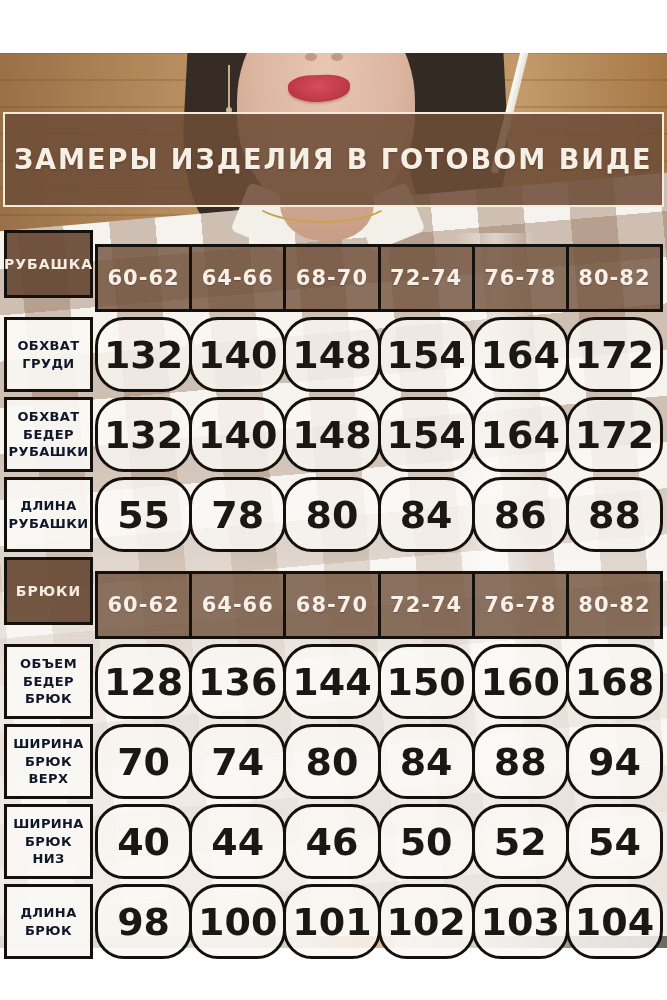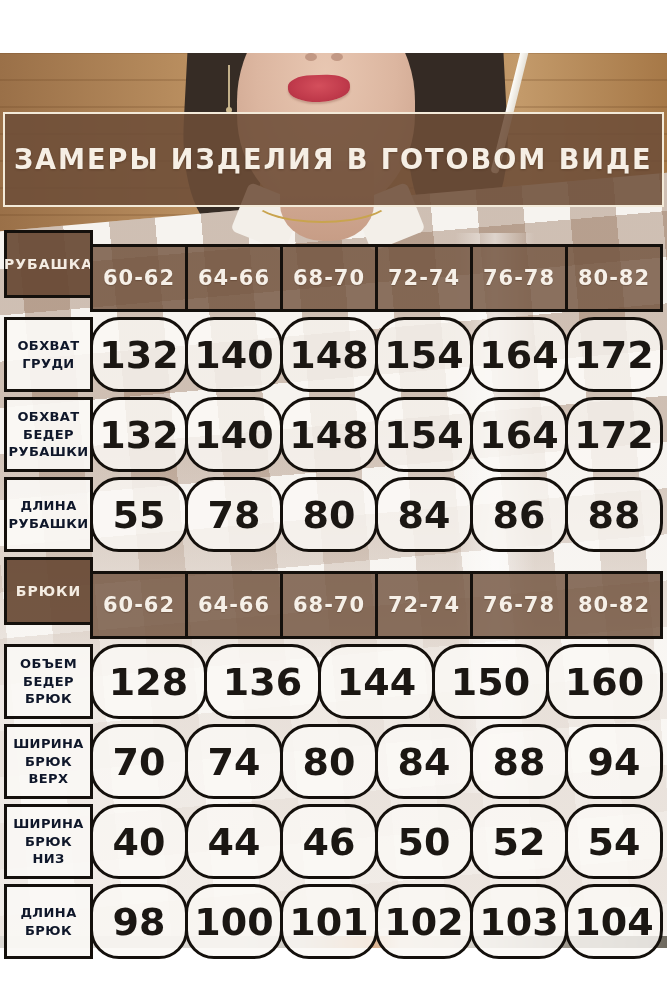--- a/index.html
+++ b/index.html
@@ -52,21 +52,21 @@
   .banner{position:absolute;left:3px;right:3px;top:112px;height:95px;z-index:10;
     background:rgba(109,77,56,0.88);border:2px solid #f3ead9;box-sizing:border-box;
     display:flex;align-items:center;justify-content:flex-end;}
   .banner span{color:#f6efe5;font-size:28px;font-weight:bold;letter-spacing:2px;white-space:nowrap;
     transform:scaleX(0.97);text-shadow:0 1px 2px rgba(55,32,18,0.35);}
   
   .size-table{position:absolute;left:4px;right:4px;top:230px;z-index:10;}
   .t-row{display:flex;margin-bottom:5px;}
   .cell{box-sizing:border-box;border:3px solid #14100c;display:flex;align-items:center;justify-content:center;
     text-align:center;}
-  .label-cell{width:89px;flex:0 0 89px;padding:2px 3px;}
+  .label-cell{width:89px;flex:0 0 89px;margin-right:5px;padding:2px 3px;}
   .val-cell{flex:1 1 0;margin-left:-3px;}
   .val-cell:first-of-type{margin-left:0;}
   .hdr-row .cell{height:68px;}
   .data-row .cell{height:75px;}
   .hdr-label{background:rgba(104,73,53,0.93);color:#f4ece2;font-size:14px;font-weight:bold;letter-spacing:1px;}
   .hdr-size{background:rgba(113,83,62,0.82);color:#f6f0e8;font-size:21px;font-weight:bold;letter-spacing:1px;
     text-shadow:0 1px 1px rgba(60,35,20,0.3);margin-top:14px;}
   .data-label{background:rgba(250,248,244,0.93);color:#0f172a;font-size:13px;font-weight:bold;
     letter-spacing:0.4px;line-height:1.35;}
   .data-val{background:rgba(250,248,244,0.82);color:#1b1713;font-size:38px;font-weight:bold;border-radius:29px;}
@@ -146,20 +146,21 @@
         <div class="cell val-cell hdr-size">76-78</div>
         <div class="cell val-cell hdr-size">80-82</div>
       </div>
       <div class="t-row data-row">
         <div class="cell label-cell data-label">ОБЪЕМ БЕДЕР БРЮК</div>
         <div class="cell val-cell data-val">128</div>
         <div class="cell val-cell data-val">136</div>
         <div class="cell val-cell data-val">144</div>
         <div class="cell val-cell data-val">150</div>
         <div class="cell val-cell data-val">160</div>
+        <div class="cell val-cell data-val">168</div>
       </div>
       <div class="t-row data-row">
         <div class="cell label-cell data-label">ШИРИНА БРЮК ВЕРХ</div>
         <div class="cell val-cell data-val">70</div>
         <div class="cell val-cell data-val">74</div>
         <div class="cell val-cell data-val">80</div>
         <div class="cell val-cell data-val">84</div>
         <div class="cell val-cell data-val">88</div>
         <div class="cell val-cell data-val">94</div>
       </div>

